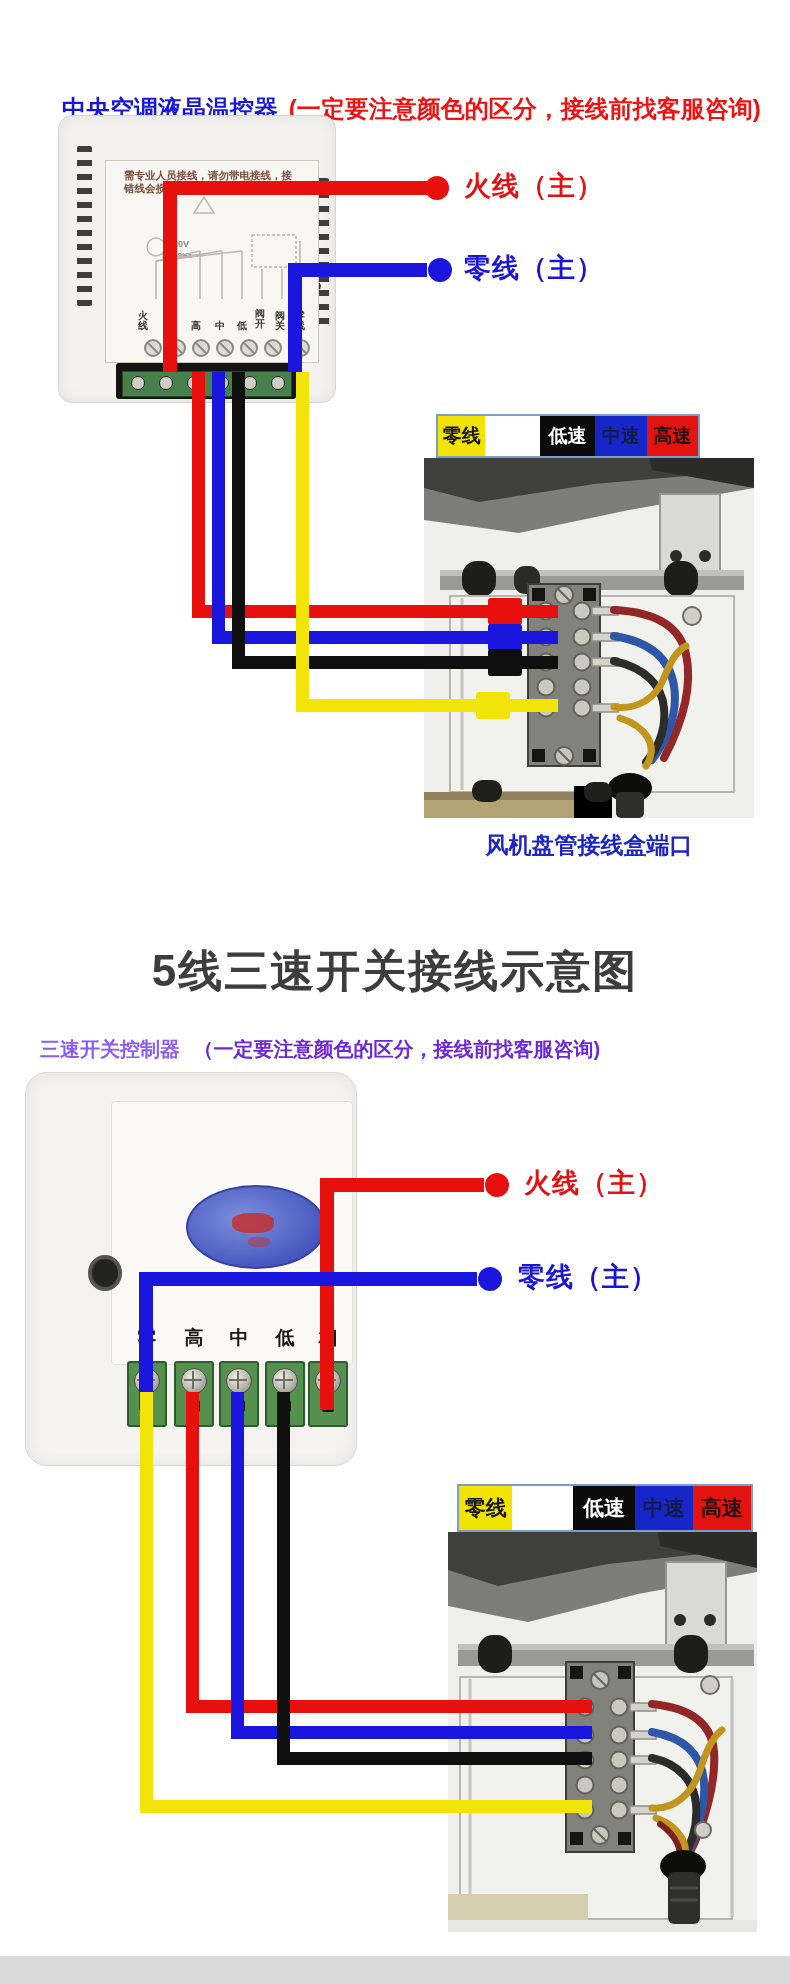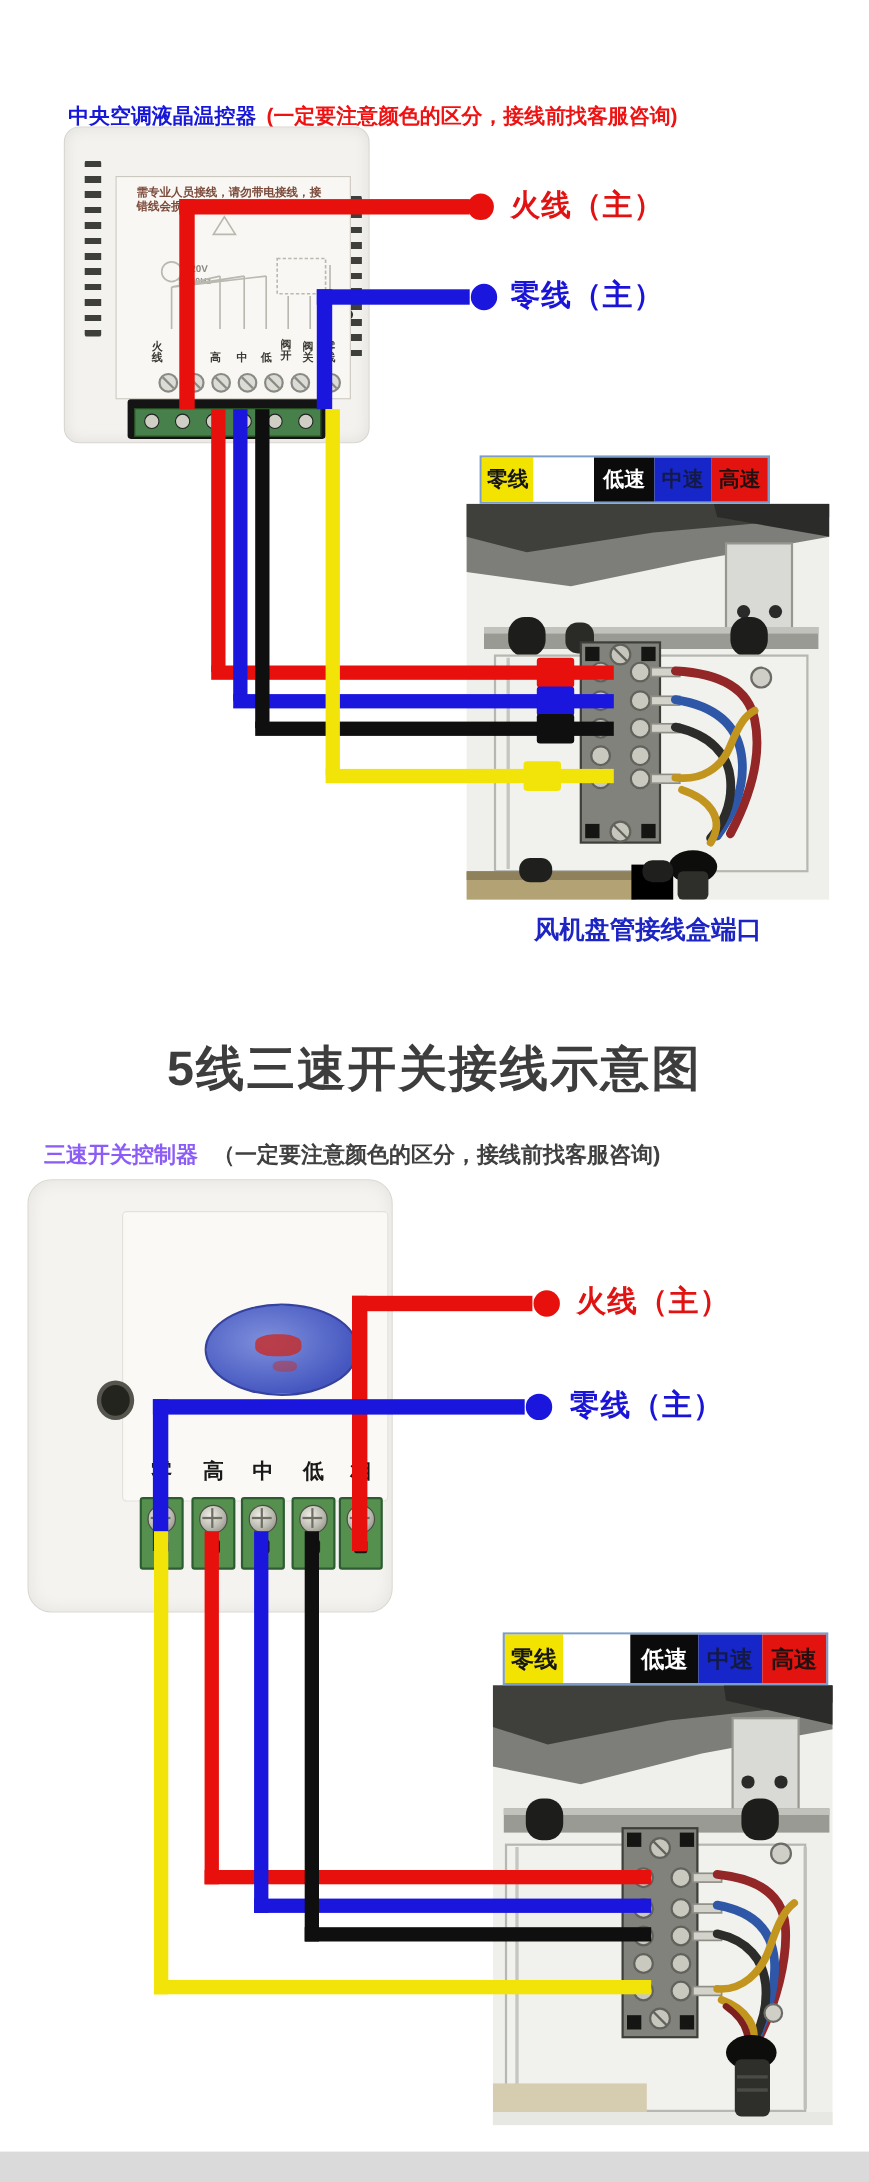--- a/index.html
+++ b/index.html
@@ -1,21 +1,21 @@
 <!DOCTYPE html>
 <html><head>
 <meta charset="utf-8">
 <style>
   html,body{margin:0;padding:0;background:#fff;}
   .page{position:relative;width:790px;height:1984px;background:#ffffff;overflow:hidden;
         font-family:"Liberation Sans",sans-serif;margin:0 auto;}
   .title{position:absolute;left:0;right:0;text-align:center;font-weight:700;}
   .t1{top:6px;font-size:41px;letter-spacing:3px;}
   .t2{top:942px;font-size:44px;letter-spacing:2px;}
-  .subtitle{position:absolute;font-weight:700;font-size:19px;white-space:nowrap;}
+  .subtitle{position:absolute;font-weight:700;font-size:24px;white-space:nowrap;}
   .wire{position:absolute;z-index:30;}
   .band{position:absolute;z-index:31;border-radius:3px;}
   .dot{position:absolute;width:24px;height:24px;border-radius:50%;z-index:32;}
   .wlabel{position:absolute;font-size:27px;font-weight:700;letter-spacing:1px;z-index:33;white-space:nowrap;}
   .legend{position:absolute;display:flex;border:2px solid #7d9dc9;z-index:20;box-sizing:border-box;}
   .legend .seg{display:flex;align-items:center;justify-content:center;font-weight:700;height:100%;box-sizing:border-box;}
   .device{position:absolute;z-index:10;}
   .d1{left:58px;top:115px;width:276px;height:286px;background:#f3f2ee;border:1px solid #d7d5cf;
       border-radius:14px;box-shadow:inset 0 0 14px rgba(0,0,0,.08);}
   .ventcol{position:absolute;width:15px;background:repeating-linear-gradient(to bottom,#3e3e3a 0 6px,transparent 6px 14px);border-radius:2px;}
@@ -207,21 +207,21 @@
     <rect x="48" y="322" width="30" height="22" rx="10" fill="#1f1f1d"></rect>
     <rect x="160" y="324" width="28" height="20" rx="9" fill="#1f1f1d"></rect>
   </svg>
 
   <div class="caption" style="left: 434px; top: 830px; width: 310px; font-size: 23px; color: rgb(29, 36, 196);">风机盘管接线盒端口</div>
 
   <div class="title t2" style="color: rgb(61, 61, 61);">5线三速开关接线示意图</div>
 
   <div class="subtitle" style="top:1036px;left:40px;font-size:20px;">
     <span style="color: #8b5cf6;">三速开关控制器</span>
-    <span style="margin-left: 8px; color: #404040;">（一定要注意颜色的区分，接线前找客服咨询)</span>
+    <span style="margin-left: 8px; color: #6d28d9;">（一定要注意颜色的区分，接线前找客服咨询)</span>
   </div>
 
   <div class="device d2">
     <div class="d2inner"></div>
     <div class="sticker">
       <span class="sealblob" style="left:44px;top:26px;width:42px;height:20px;"></span>
       <span class="sealblob" style="left:60px;top:50px;width:22px;height:10px;opacity:.5;"></span>
     </div>
     <div class="screwoval"></div>
 

